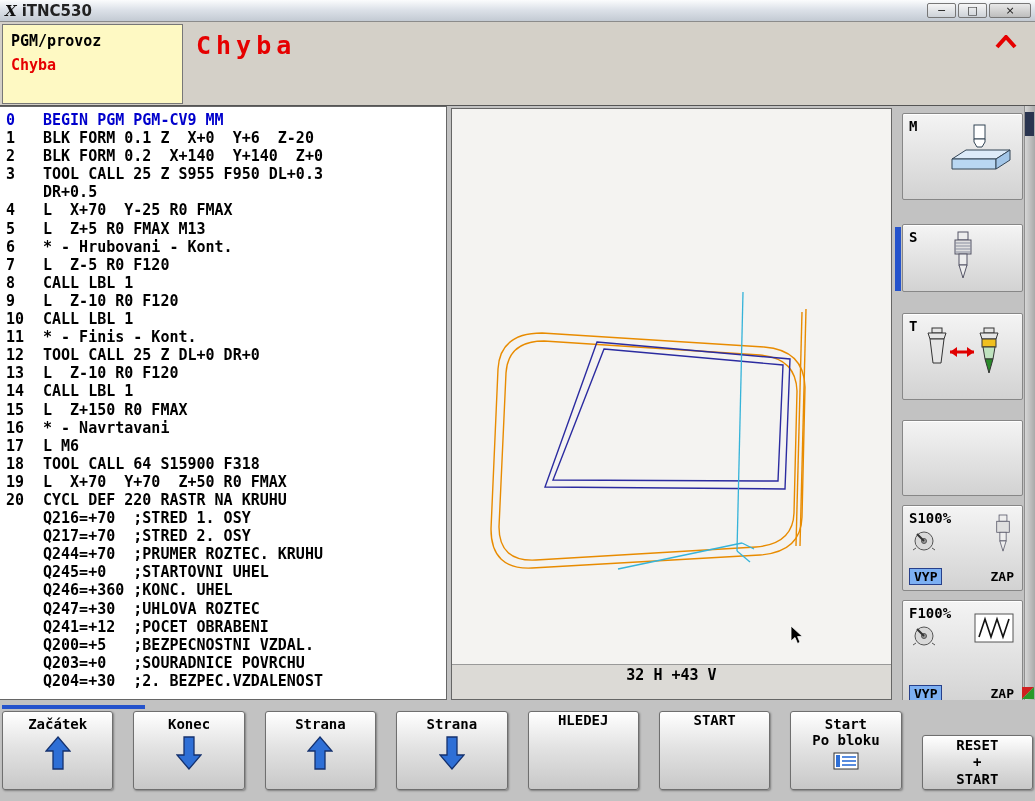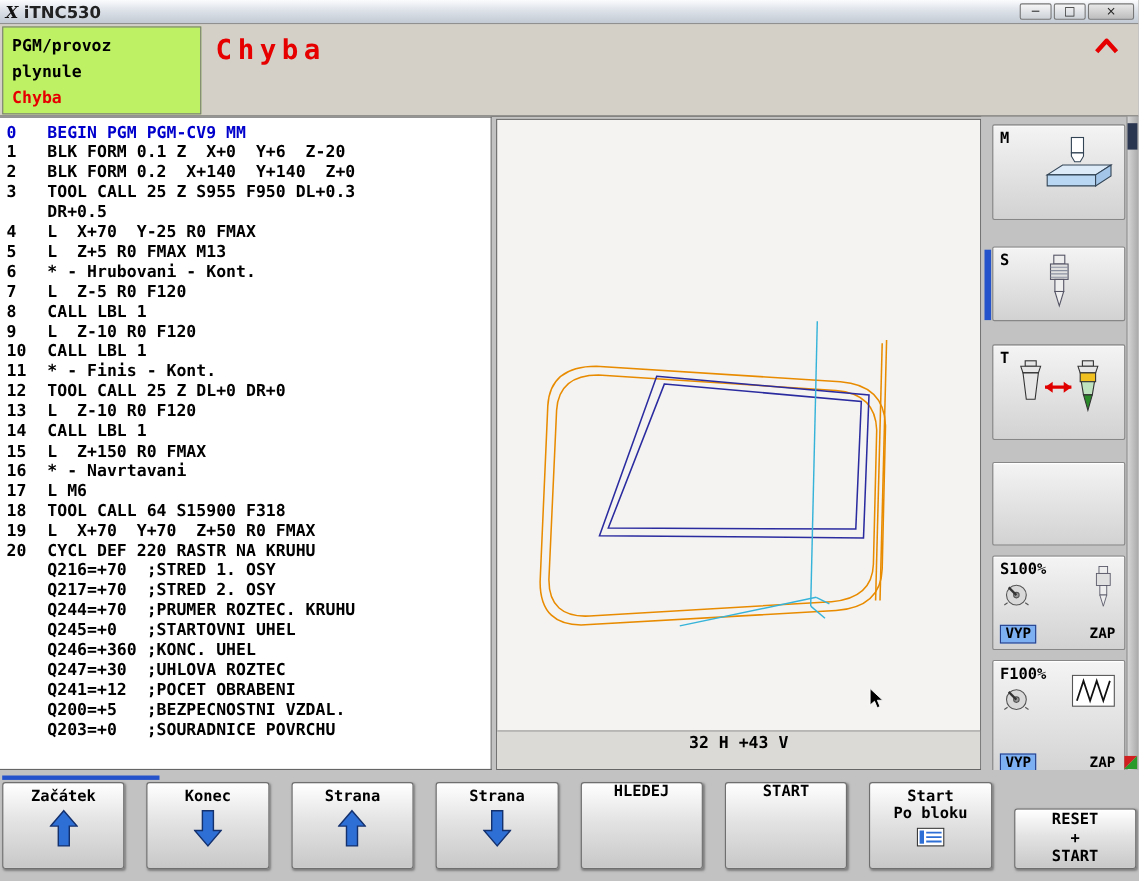--- a/index.html
+++ b/index.html
@@ -17,21 +17,21 @@
   .winbtns { position:absolute; right:4px; top:3px; display:flex; gap:2px; }
   .wbtn { width:29px; height:15px; border:1px solid #777; border-radius:2px;
     background:linear-gradient(180deg,#f6f6f6,#cdd2d8); font-size:11px; line-height:13px;
     text-align:center; color:#222; cursor:default; }
   .wbtn.close { width:42px; background:linear-gradient(180deg,#e8e8e8,#bdbdbd); }
 
   
   .header { position:absolute; left:0; top:22px; width:1035px; height:84px;
     background:#d4d0c8; border-bottom:1px solid #555; }
   .mode-box { position:absolute; left:2px; top:2px; width:181px; height:80px;
-    background:#bef264; border:1px solid #777; padding:4px 8px;
+    background:#fef9c3; border:1px solid #777; padding:4px 8px;
     font:bold 15px/24px "DejaVu Sans Mono",monospace; color:#000; }
   .mode-box .red { color:#e60000; }
   .err-title { position:absolute; left:196px; top:9px; color:#e60000;
     font:bold 25px "DejaVu Sans Mono",monospace; letter-spacing:5px; }
   .err-chevron { position:absolute; right:18px; top:13px; }
 
   
   .program-pane { position:absolute; left:0; top:106px; width:447px; height:594px;
     background:#fff; border:1px solid #666; border-left:none; padding:4px 0 0 6px; overflow:hidden; }
   .pline { display:flex; font:bold 15px/18.1px "DejaVu Sans Mono",monospace; color:#000; white-space:pre; }
@@ -92,21 +92,20 @@
   <div class="winbtns">
     <div class="wbtn"><span>−</span></div>
     <div class="wbtn"><span>□</span></div>
     <div class="wbtn close"><span>×</span></div>
   </div>
 </div>
 
 <div class="header">
   <div class="mode-box">
     <div>PGM/provoz</div>
-    <div>plynule</div>
     <div class="red">Chyba</div>
   </div>
   <div class="err-title">Chyba</div>
   <svg class="err-chevron" width="22" height="14" viewBox="0 0 22 14">
     <path d="M2,12 L11,2 L20,12" stroke="#e60000" stroke-width="4" fill="none"></path>
   </svg>
 </div>
 
 <div class="program-pane">
   <div class="plist">
@@ -134,21 +133,21 @@
       <div class="pline"><span class="lnum">20</span><span class="ltxt">CYCL DEF 220 RASTR NA KRUHU</span></div>
       <div class="pline"><span class="lnum"></span><span class="ltxt">Q216=+70  ;STRED 1. OSY</span></div>
       <div class="pline"><span class="lnum"></span><span class="ltxt">Q217=+70  ;STRED 2. OSY</span></div>
       <div class="pline"><span class="lnum"></span><span class="ltxt">Q244=+70  ;PRUMER ROZTEC. KRUHU</span></div>
       <div class="pline"><span class="lnum"></span><span class="ltxt">Q245=+0   ;STARTOVNI UHEL</span></div>
       <div class="pline"><span class="lnum"></span><span class="ltxt">Q246=+360 ;KONC. UHEL</span></div>
       <div class="pline"><span class="lnum"></span><span class="ltxt">Q247=+30  ;UHLOVA ROZTEC</span></div>
       <div class="pline"><span class="lnum"></span><span class="ltxt">Q241=+12  ;POCET OBRABENI</span></div>
       <div class="pline"><span class="lnum"></span><span class="ltxt">Q200=+5   ;BEZPECNOSTNI VZDAL.</span></div>
       <div class="pline"><span class="lnum"></span><span class="ltxt">Q203=+0   ;SOURADNICE POVRCHU</span></div>
-      <div class="pline"><span class="lnum"></span></div>
+      <div class="pline"><span class="lnum"></span><span class="ltxt">Q204=+30  ;2. BEZPEC.VZDALENOST</span></div>
     </div>
 </div>
 
 <div class="graphics-pane">
   <svg class="gfx-svg" width="439" height="569" viewBox="0 0 439 569">
 
     <path class="orange" d="M 90,224 L 312,238 Q 352,241 353,278 L 350,408 Q 349,443 308,446 L 80,459 Q 39,461 39,420 L 46,260 Q 48,224 90,224 Z"></path>
     <path class="orange" d="M 92,232 L 308,246 Q 344,249 345,282 L 342,404 Q 341,435 304,438 L 84,451 Q 47,453 47,418 L 54,264 Q 56,232 92,232 Z"></path>
     <line class="orange" x1="354" y1="200" x2="348" y2="437"></line>
     <line class="orange" x1="350" y1="203" x2="344" y2="437"></line>

